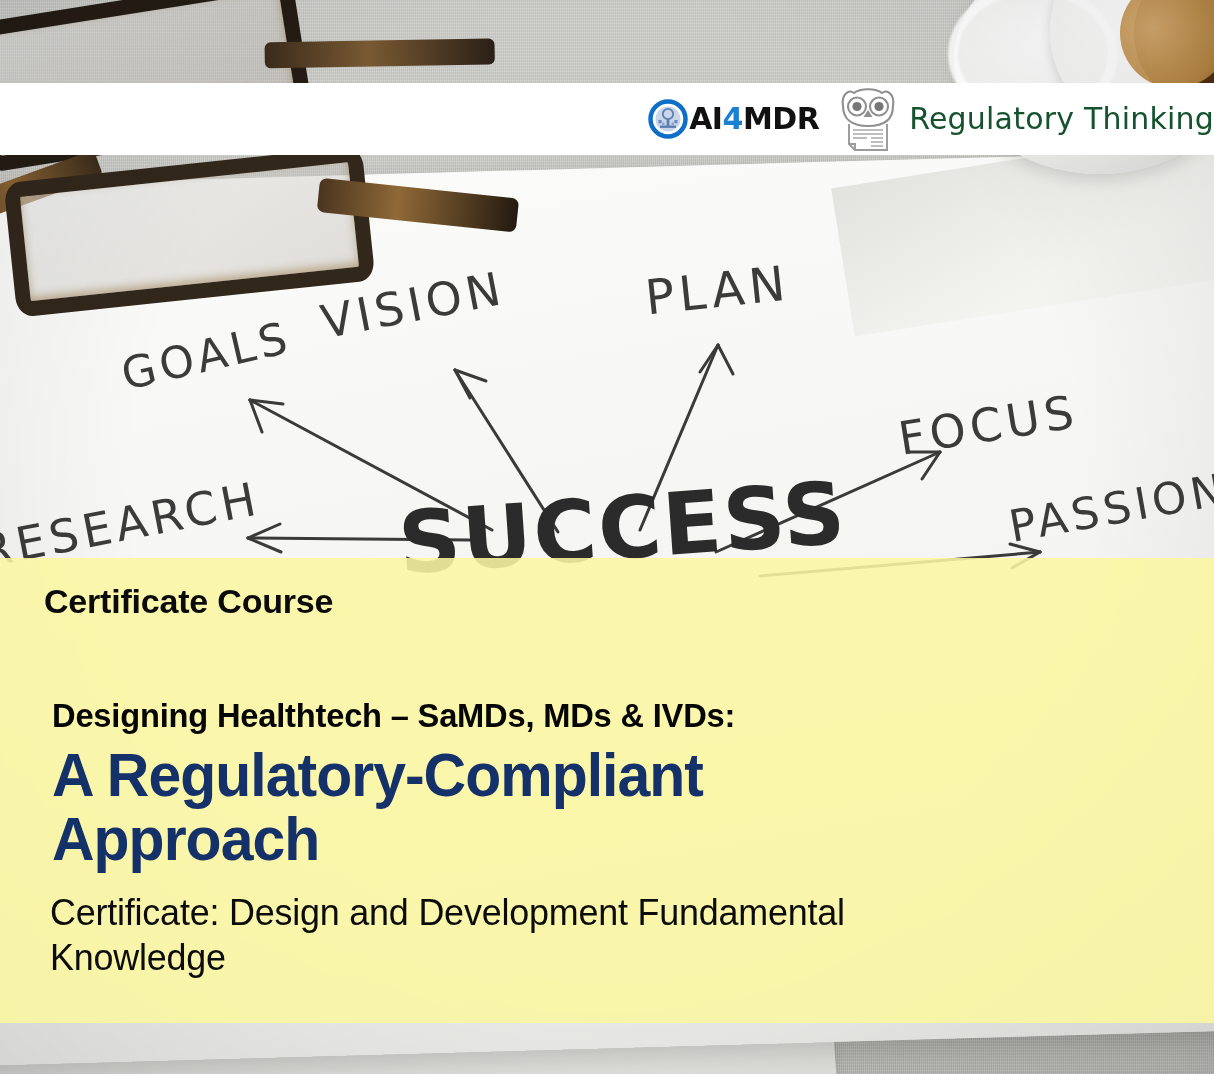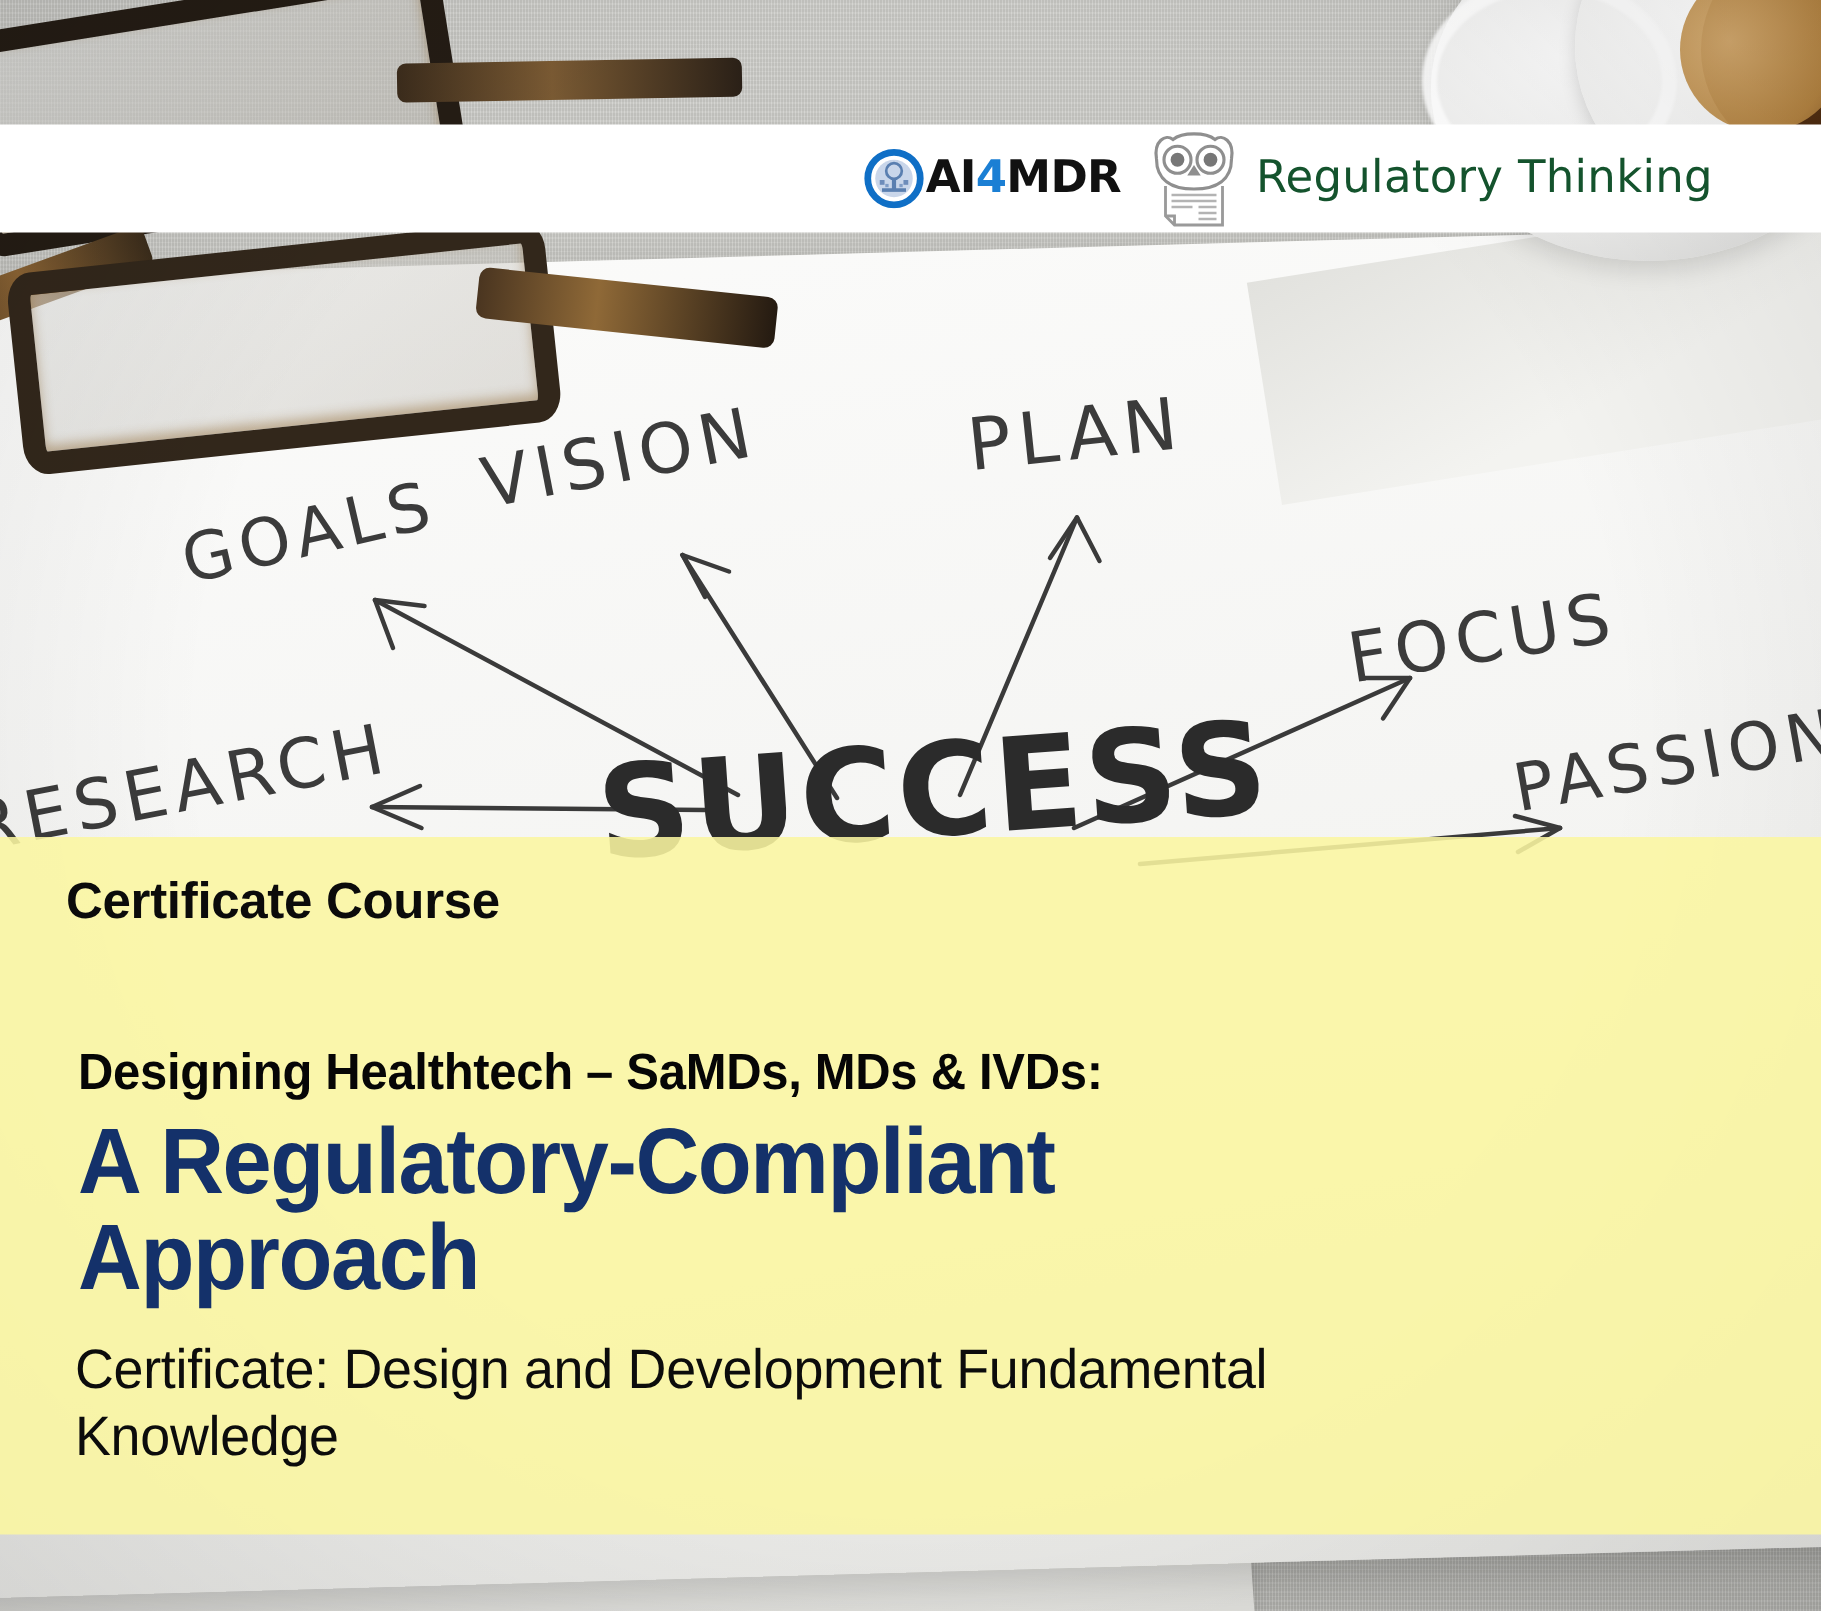--- a/index.html
+++ b/index.html
@@ -123,21 +123,21 @@
   }
   .vignette{
     position:absolute;inset:0;
     background:radial-gradient(ellipse at 50% 45%,rgba(0,0,0,0) 55%,rgba(0,0,0,.10) 100%);
   }
 
   
   .logobar{
     position:absolute;left:0;top:83px;width:1214px;height:72px;
     background:#ffffff;display:flex;align-items:center;justify-content:flex-end;
-    padding-right:72px;box-sizing:border-box;gap:0;
+    box-sizing:border-box;gap:0;
   }
   .brand-ai4mdr{display:flex;align-items:center;gap:1px;}
   .ai-mark{width:40px;height:40px;flex:0 0 40px;}
   .ai-word{
     font-family:"DejaVu Sans", sans-serif;
     font-weight:700;font-size:30px;letter-spacing:-.5px;color:#111;
     line-height:1;
   }
   .ai-word .four{color:#1b7fd4;}
   .brand-rt{display:flex;align-items:center;gap:10px;margin-left:18px;}

